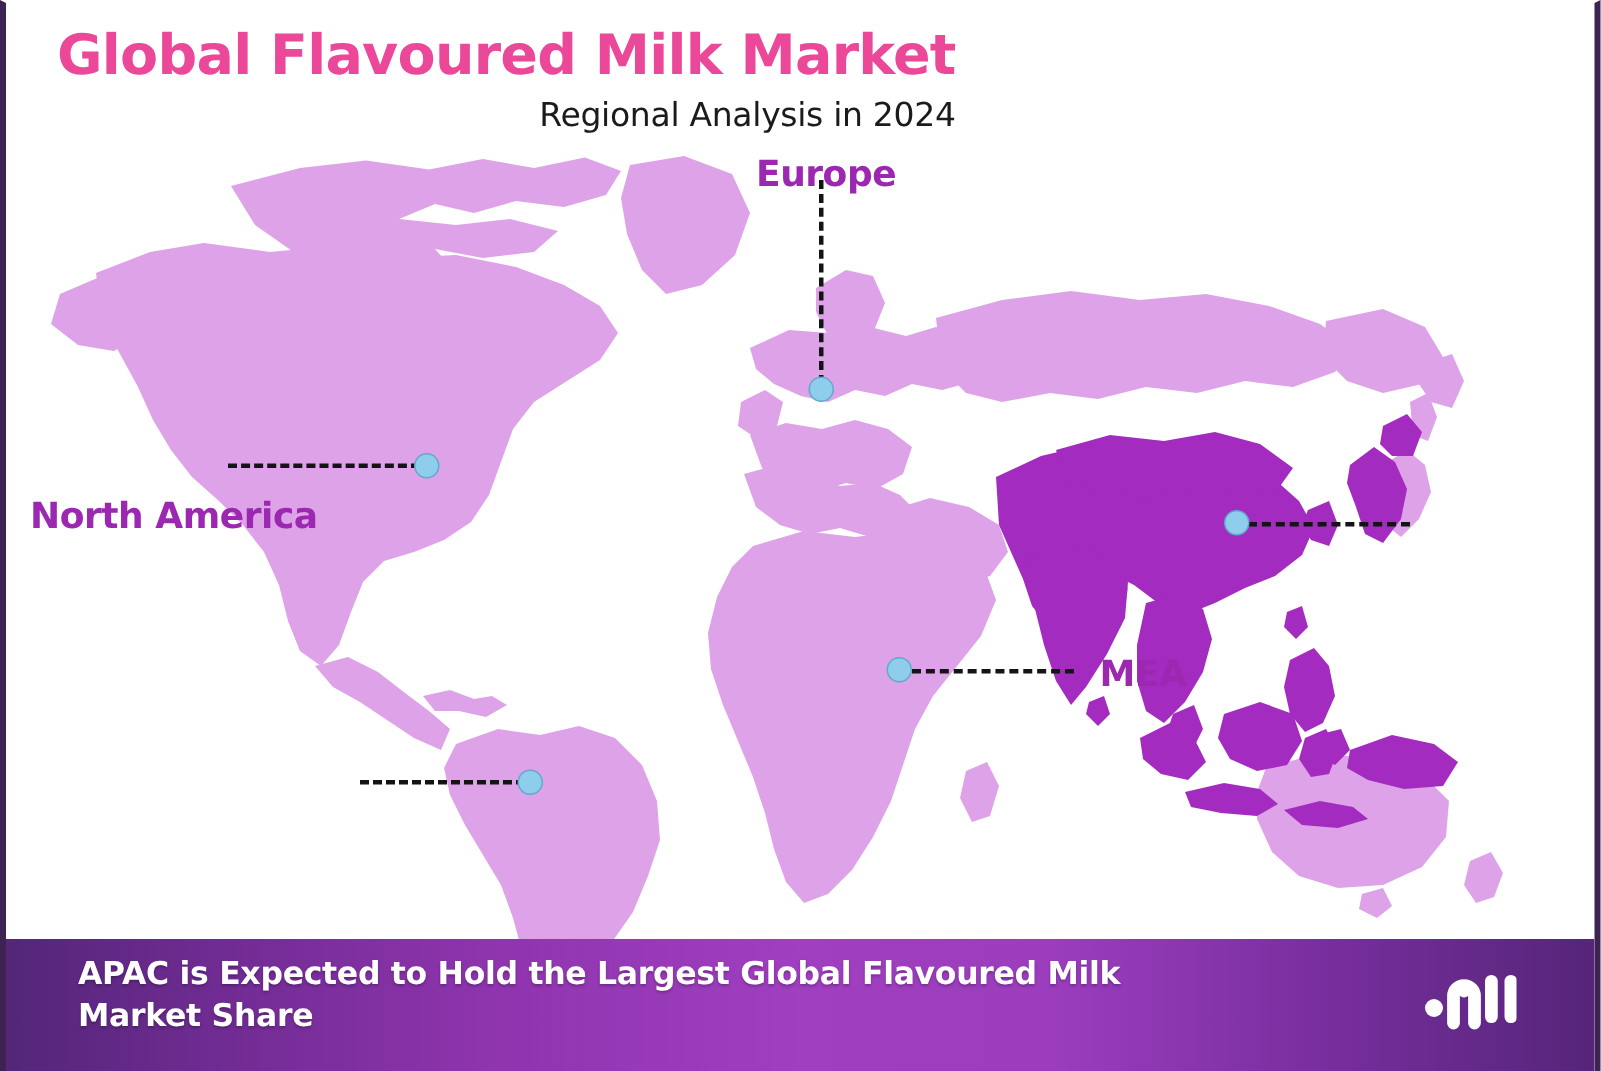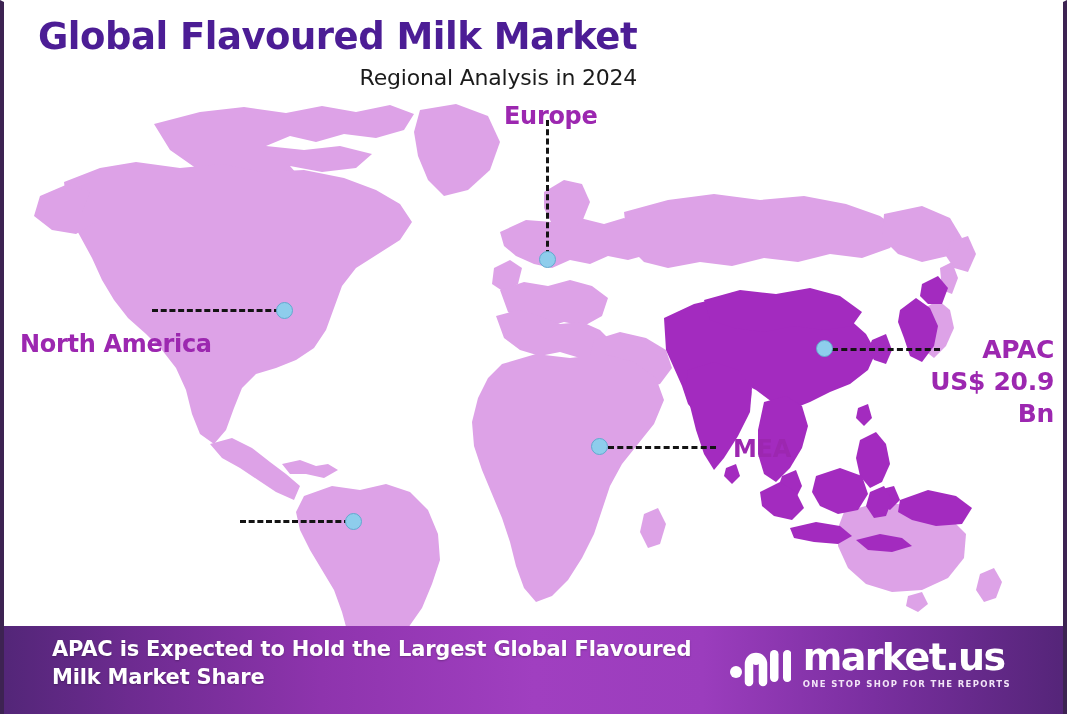--- a/index.html
+++ b/index.html
@@ -15,21 +15,21 @@
     background:#ffffff;
     border-left:4px solid #3d2352;
     border-right:4px solid #3d2352;
     border-top:2px solid #ffffff;
     overflow:hidden;
   }
   
   #header { position:absolute; left:34px; top:16px; z-index:40; }
   #title {
     font-family:"DejaVu Sans", sans-serif;
-    font-size:37px; font-weight:bold; color:#4c1d95;
+    font-size:37px; font-weight:bold; color:#ec4899;
     letter-spacing:-0.5px; line-height:1.05; white-space:nowrap;
   }
   #subtitle {
     margin-top:8px;
     font-family:"DejaVu Sans", sans-serif;
     font-size:22px; font-weight:400; color:#1b1b1b;
     letter-spacing:-0.2px; white-space:nowrap;text-align:right;
   }
   
   #map-wrap {
@@ -175,38 +175,29 @@
 
     <div class="leader" style="left:236px; top:518px; width:110px;"></div>
     <div class="marker" style="left:341px; top:511px;"></div>
 
     <div class="leader" style="left:604px; top:444px; width:108px;"></div>
     <div class="marker" style="left:587px; top:436px;"></div>
     <div class="region-label" style="left:729px; top:433px; font-size:24px;">MEA</div>
 
     <div class="leader" style="left:828px; top:346px; width:108px;"></div>
     <div class="marker" style="left:812px; top:338px;"></div>
-    <div style="position:absolute; left:900px; top:332px; width:150px; text-align:right;">
-      <div class="region-label" style="position:static; font-size:25px; line-height:1.28;">APAC</div>
-      <div class="region-label" style="position:static; font-size:25px; line-height:1.28;">US$ 20.9</div>
-      <div class="region-label" style="position:static; font-size:25px; line-height:1.28;">Bn</div>
-    </div>
   </div>
 
   <div id="banner">
     <div id="banner-text">APAC is Expected to Hold the Largest Global Flavoured Milk Market Share</div>
 
     <div id="logo">
       <svg id="logo-mark" viewBox="0 0 62 52">
         <circle cx="7" cy="34" r="6" fill="#ffffff"></circle>
         <path d="M20,44 L20,26 A7,7 0 0 1 34,26 L34,44" fill="none" stroke="#ffffff" stroke-width="8.5" stroke-linecap="round"></path>
         <circle cx="27" cy="23" r="4" fill="#ffffff"></circle>
         <rect x="41" y="12" width="8.5" height="32" rx="4.2" fill="#ffffff"></rect>
         <rect x="54" y="12" width="8.5" height="32" rx="4.2" fill="#ffffff"></rect>
       </svg>
-      <div id="logo-text-block">
-        <div id="logo-word">market.us</div>
-        <div id="logo-tag">ONE STOP SHOP FOR THE REPORTS</div>
-      </div>
     </div>
   </div>
 
 </div>
 
 </body></html>

